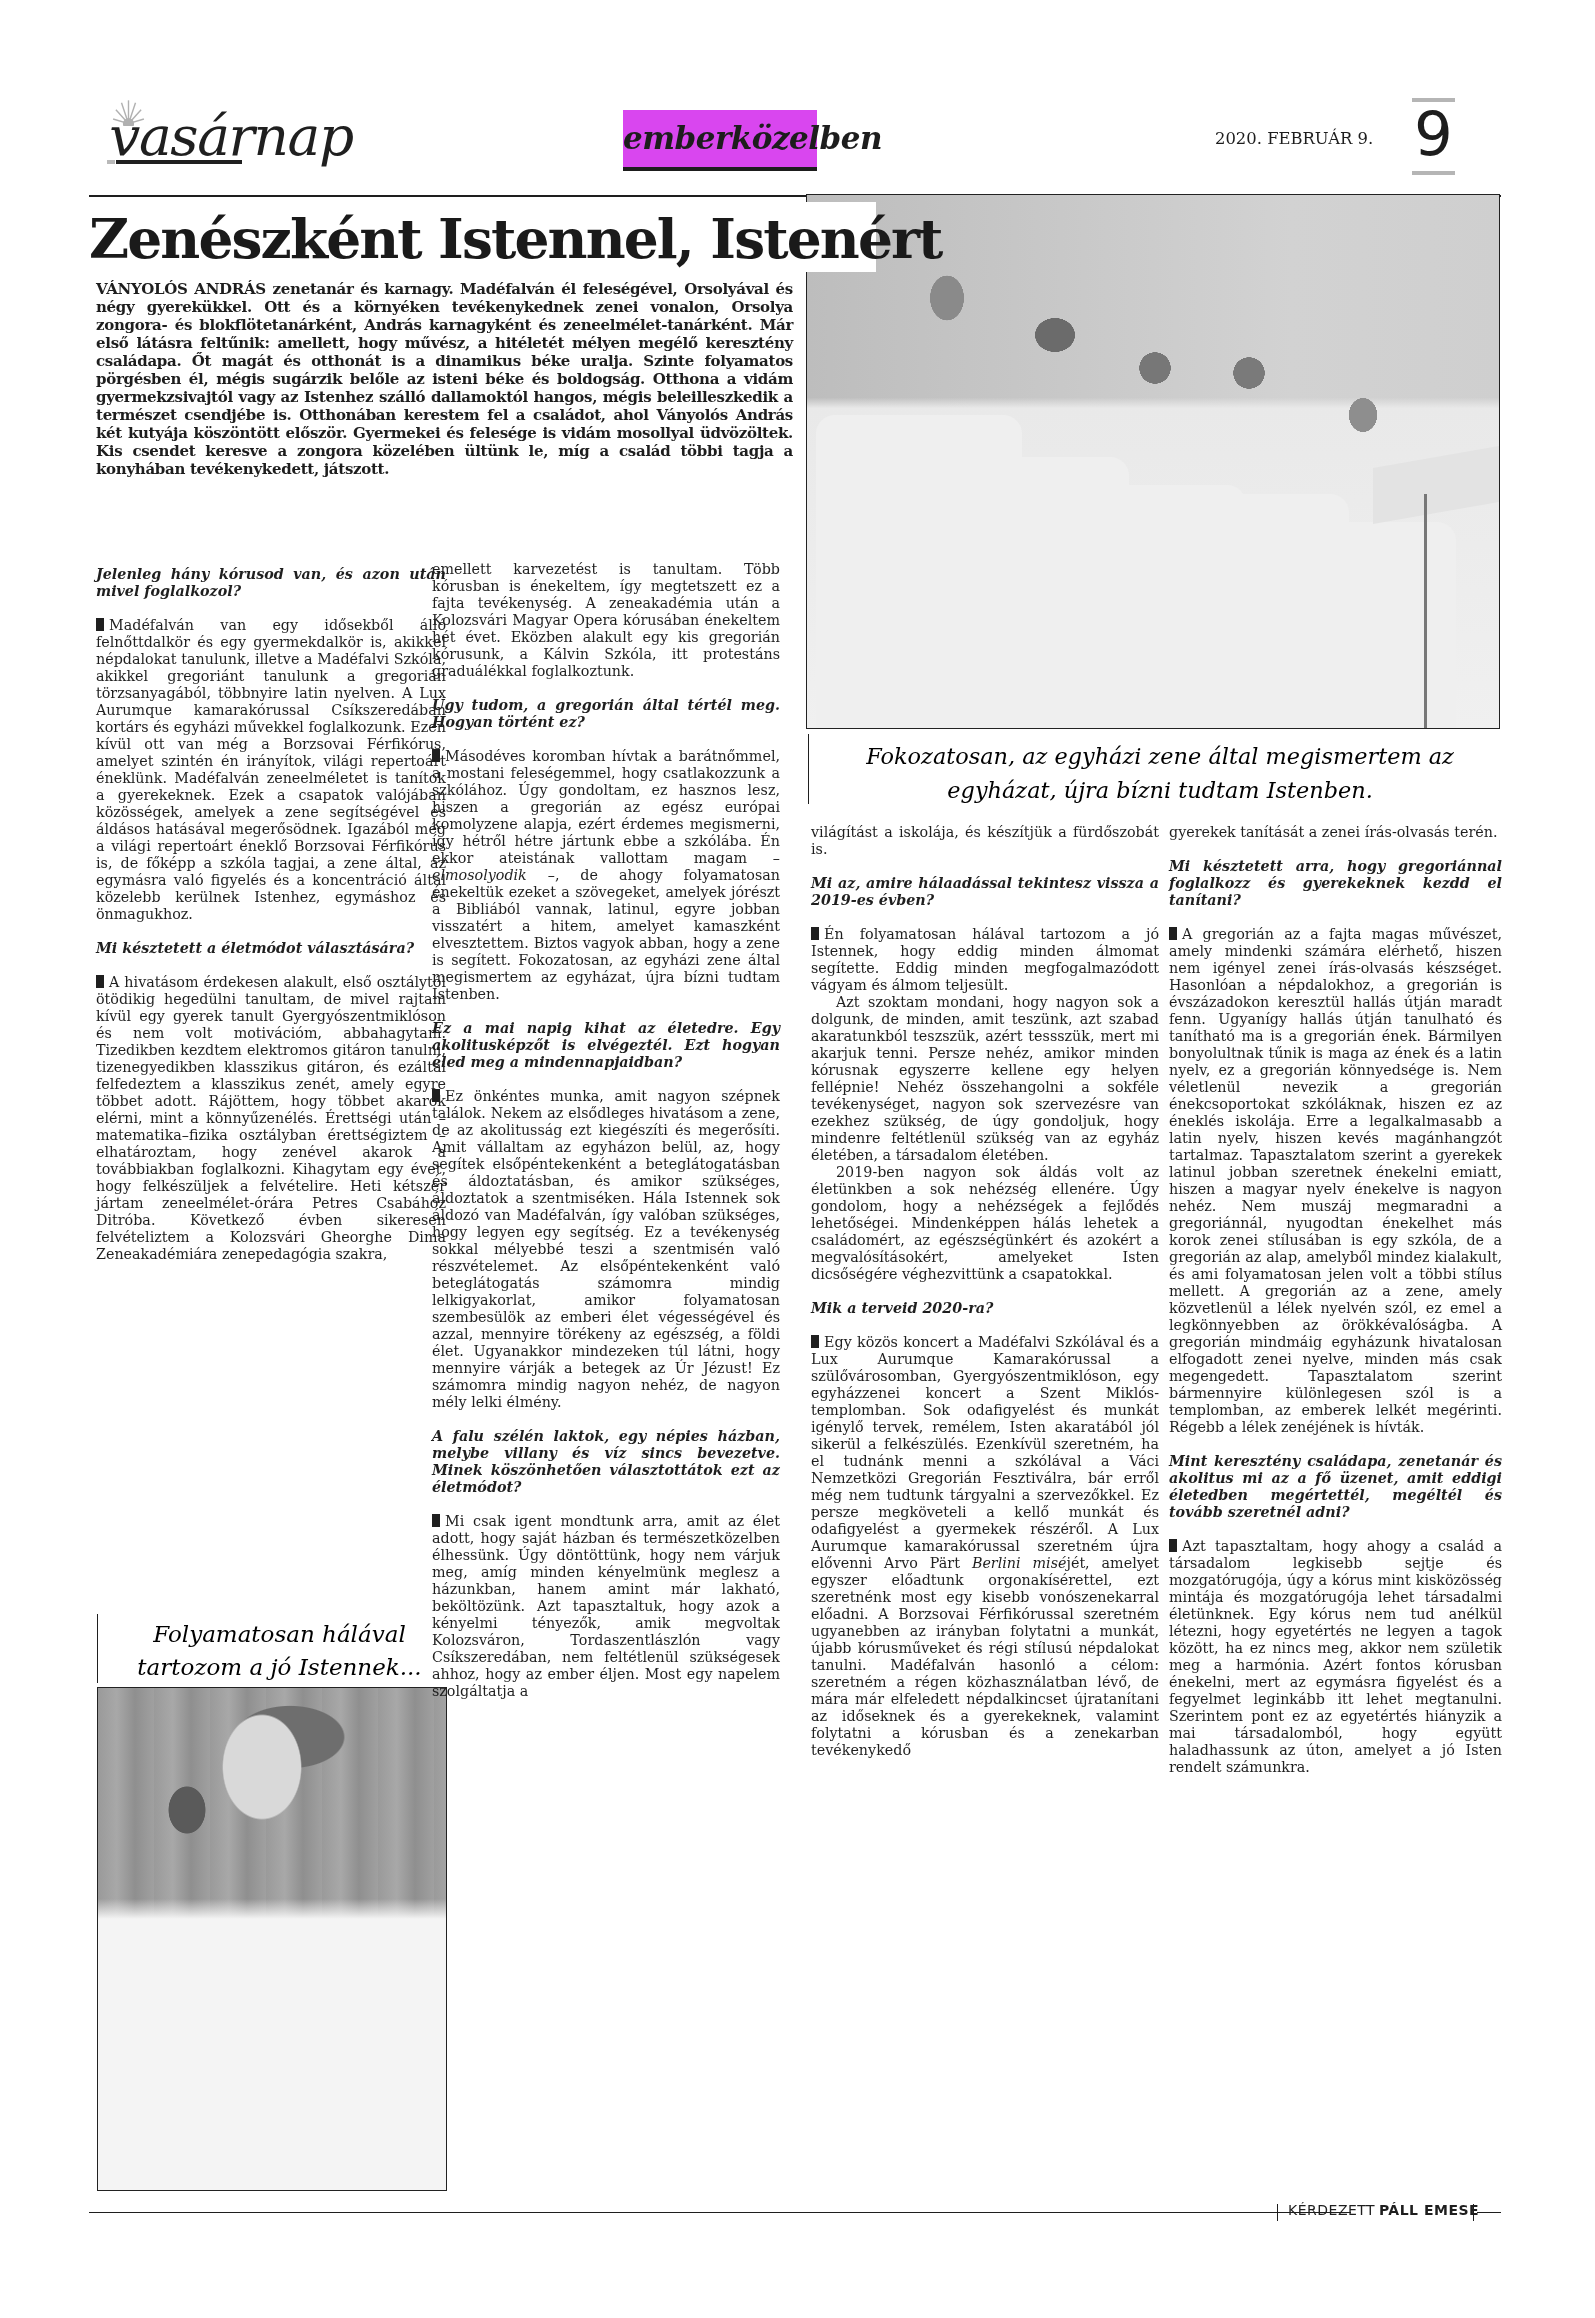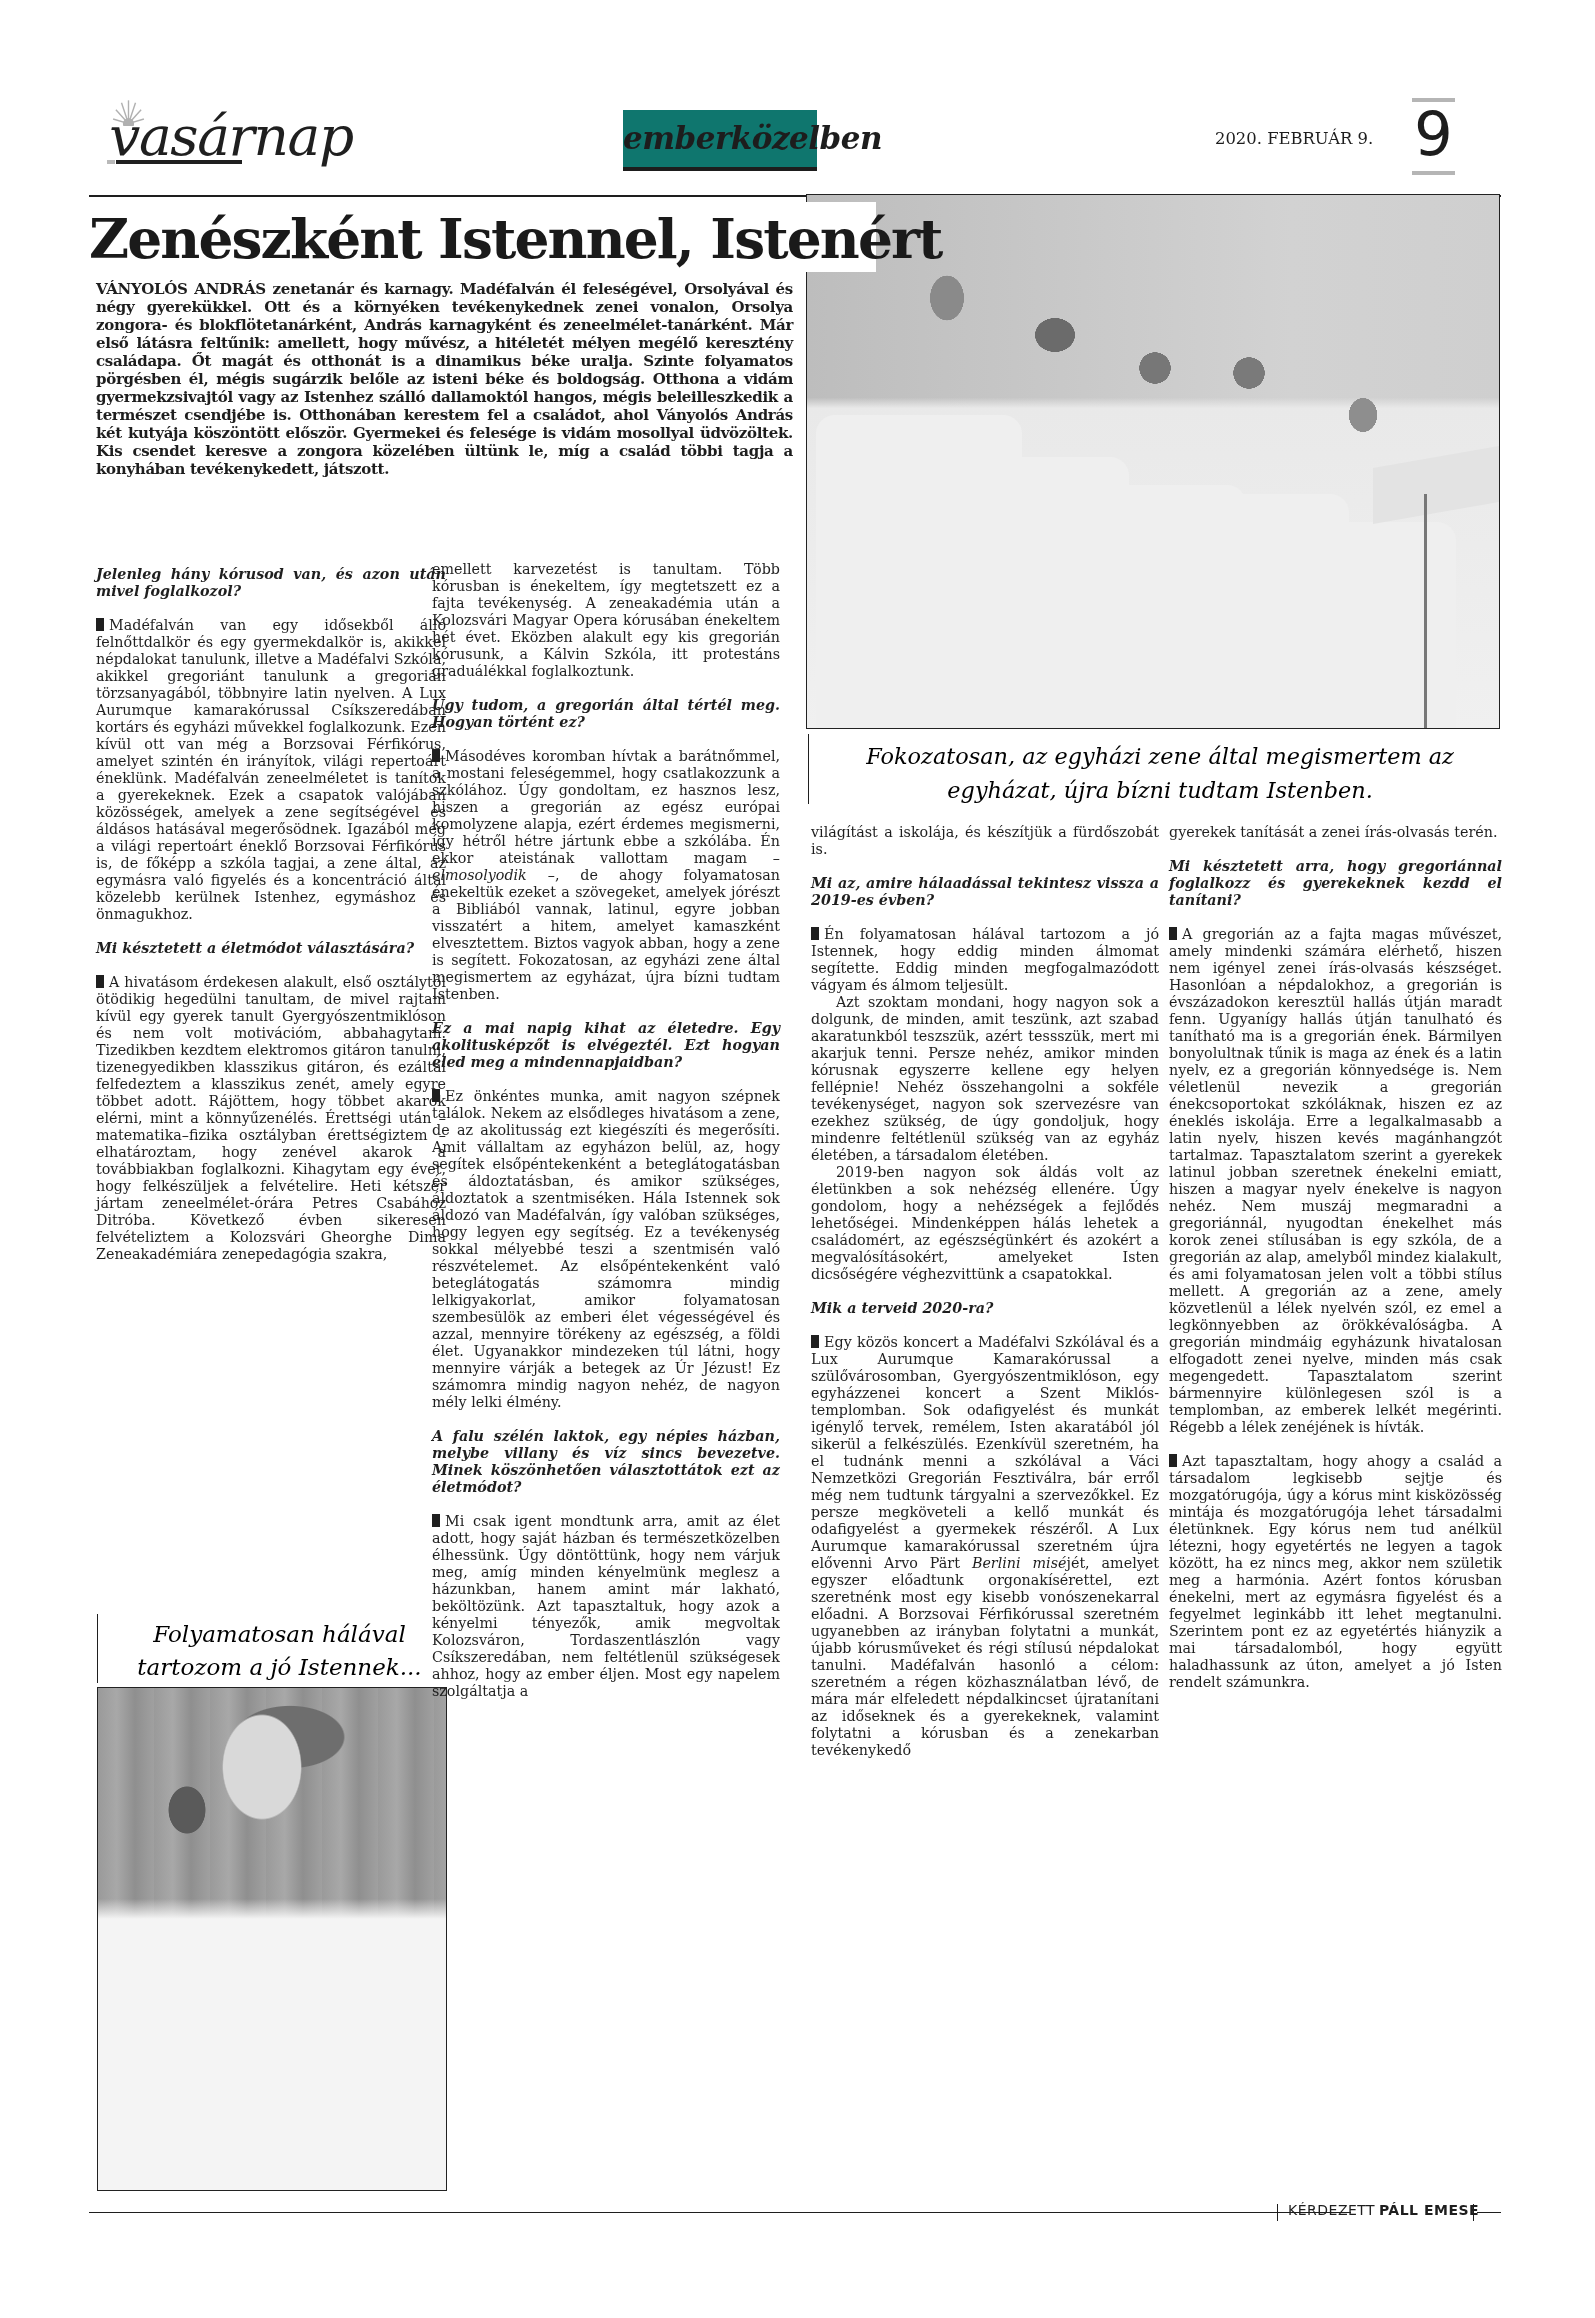--- a/index.html
+++ b/index.html
@@ -6,21 +6,21 @@
   body { width:1595px; height:2319px; position:relative; overflow:hidden; color:#1e1e1e; font-family:"DejaVu Serif", serif; }
   .abs { position:absolute; }
 
   
   .logo { left:107px; top:98px; width:136px; height:70px; }
   .logo-sun { left:4.7px; top:0px; width:33px; height:28px; }
   .logo-text { left:2.3px; top:13px; font-family:"DejaVu Serif", serif; font-style:italic; font-size:55px; line-height:51px; color:#1f1f1f; letter-spacing:-1.4px; }
   .logo-bar-gray { left:0px; top:62px; width:7.5px; height:3.7px; background:#b9b9b9; }
   .logo-bar-black { left:9.3px; top:62px; width:126px; height:3.7px; background:#1f1f1f; }
 
-  .section-box { left:623px; top:110px; width:194px; height:57px; background:#0f766e; }
+  .section-box { left:623px; top:110px; width:194px; height:57px; background:#d946ef; }
   .section-box .label { position:absolute; left:0; right:0; top:10.3px; text-align:center; font-family:"DejaVu Serif", serif; font-style:italic; font-weight:bold; font-size:31px; color:#1d1d1d; letter-spacing:-0.5px; }
   .section-underline { left:623px; top:167px; width:194px; height:3.7px; background:#1d1d1d; }
 
   .date { left:1215px; top:129px; width:168px; font-family:"DejaVu Serif", serif; font-size:16.4px; color:#1d1d1d; white-space:nowrap; }
   .page-bar-top { left:1412px; top:98px; width:43px; height:3.7px; background:#b5b5b5; }
   .page-bar-bottom { left:1412px; top:171px; width:43px; height:3.7px; background:#b5b5b5; }
   .page-num { left:1412px; top:99px; width:43px; text-align:center; font-family:"DejaVu Sans", sans-serif; font-size:61px; line-height:70px; font-weight:normal; color:#1d1d1d; }
 
   .top-rule { left:89px; top:195px; width:1412px; height:1.9px; background:#1e1e1e; }
 
@@ -162,20 +162,21 @@
   <p class="indent">Azt szoktam mondani, hogy nagyon sok a dolgunk, de minden, amit teszünk, azt szabad akaratunkból teszszük, azért tessszük, mert mi akarjuk tenni. Persze nehéz, amikor minden kórusnak egyszerre kellene egy helyen fellépnie! Nehéz összehangolni a sokféle tevékenységet, nagyon sok szervezésre van ezekhez szükség, de úgy gondoljuk, hogy mindenre feltétlenül szükség van az egyház életében, a társadalom életében.</p>
   <p class="indent" style="margin-bottom:17px;">2019-ben nagyon sok áldás volt az életünkben a sok nehézség ellenére. Úgy gondolom, hogy a nehézségek a fejlődés lehetőségei. Mindenképpen hálás lehetek a családomért, az egészségünkért és azokért a megvalósításokért, amelyeket Isten dicsőségére véghezvittünk a csapatokkal.</p>
   <p class="q">Mik a terveid 2020-ra?</p>
   <p class="a last"><span class="bullet"></span><span>Egy közös koncert a Madéfalvi Szkólával és a Lux Aurumque Kamarakórussal a szülővárosomban, Gyergyószentmiklóson, egy egyházzenei koncert a Szent Miklós-templomban. Sok odafigyelést és munkát igénylő tervek, remélem, Isten akaratából jól sikerül a felkészülés. Ezenkívül szeretném, ha el tudnánk menni a szkólával a Váci Nemzetközi Gregorián Fesztiválra, bár erről még nem tudtunk tárgyalni a szervezőkkel. Ez persze megköveteli a kellő munkát és odafigyelést a gyermekek részéről. A Lux Aurumque kamarakórussal szeretném újra elővenni Arvo Pärt </span><i>Berlini misé</i><span>jét, amelyet egyszer előadtunk orgonakísérettel, ezt szeretnénk most egy kisebb vonószenekarral előadni. A Borzsovai Férfikórussal szeretném ugyanebben az irányban folytatni a munkát, újabb kórusműveket és régi stílusú népdalokat tanulni. Madéfalván hasonló a célom: szeretném a régen közhasználatban lévő, de mára már elfeledett népdalkincset újratanítani az időseknek és a gyerekeknek, valamint folytatni a kórusban és a zenekarban tevékenykedő</span></p>
 </div>
 
 <div class="abs col col4">
   <p class="cont">gyerekek tanítását a zenei írás-olvasás terén.</p>
   <p class="q">Mi késztetett arra, hogy gregoriánnal foglalkozz és gyerekeknek kezdd el tanítani?</p>
   <p class="a"><span class="bullet"></span><span>A gregorián az a fajta magas művészet, amely mindenki számára elérhető, hiszen nem igényel zenei írás-olvasás készséget. Hasonlóan a népdalokhoz, a gregorián is évszázadokon keresztül hallás útján maradt fenn. Ugyanígy hallás útján tanulható és tanítható ma is a gregorián ének. Bármilyen bonyolultnak tűnik is maga az ének és a latin nyelv, ez a gregorián könnyedsége is. Nem véletlenül nevezik a gregorián énekcsoportokat szkóláknak, hiszen ez az éneklés iskolája. Erre a legalkalmasabb a latin nyelv, hiszen kevés magánhangzót tartalmaz. Tapasztalatom szerint a gyerekek latinul jobban szeretnek énekelni emiatt, hiszen a magyar nyelv énekelve is nagyon nehéz. Nem muszáj megmaradni a gregoriánnál, nyugodtan énekelhet más korok zenei stílusában is egy szkóla, de a gregorián az alap, amelyből mindez kialakult, és ami folyamatosan jelen volt a többi stílus mellett. A gregorián az a zene, amely közvetlenül a lélek nyelvén szól, ez emel a legkönnyebben az örökkévalóságba. A gregorián mindmáig egyházunk hivatalosan elfogadott zenei nyelve, minden más csak megengedett. Tapasztalatom szerint bármennyire különlegesen szól is a templomban, az emberek lelkét megérinti. Régebb a lélek zenéjének is hívták.</span></p>
+  <p class="q">Mint keresztény családapa, zenetanár és akolitus mi az a fő üzenet, amit eddigi életedben megértettél, megéltél és tovább szeretnél adni?</p>
   <p class="a last"><span class="bullet"></span><span>Azt tapasztaltam, hogy ahogy a család a társadalom legkisebb sejtje és mozgatórugója, úgy a kórus mint kisközösség mintája és mozgatórugója lehet társadalmi életünknek. Egy kórus nem tud anélkül létezni, hogy egyetértés ne legyen a tagok között, ha ez nincs meg, akkor nem születik meg a harmónia. Azért fontos kórusban énekelni, mert az egymásra figyelést és a fegyelmet leginkább itt lehet megtanulni. Szerintem pont ez az egyetértés hiányzik a mai társadalomból, hogy együtt haladhassunk az úton, amelyet a jó Isten rendelt számunkra.</span></p>
 </div>
 
 <div class="abs bottom-rule-left"></div>
 <div class="abs byline-sep-l"></div>
 <div class="abs byline"><span>KÉRDEZETT</span><span class="name">PÁLL EMESE</span></div>
 <div class="abs byline-sep-r"></div>
 <div class="abs bottom-rule-right"></div>
 
 

